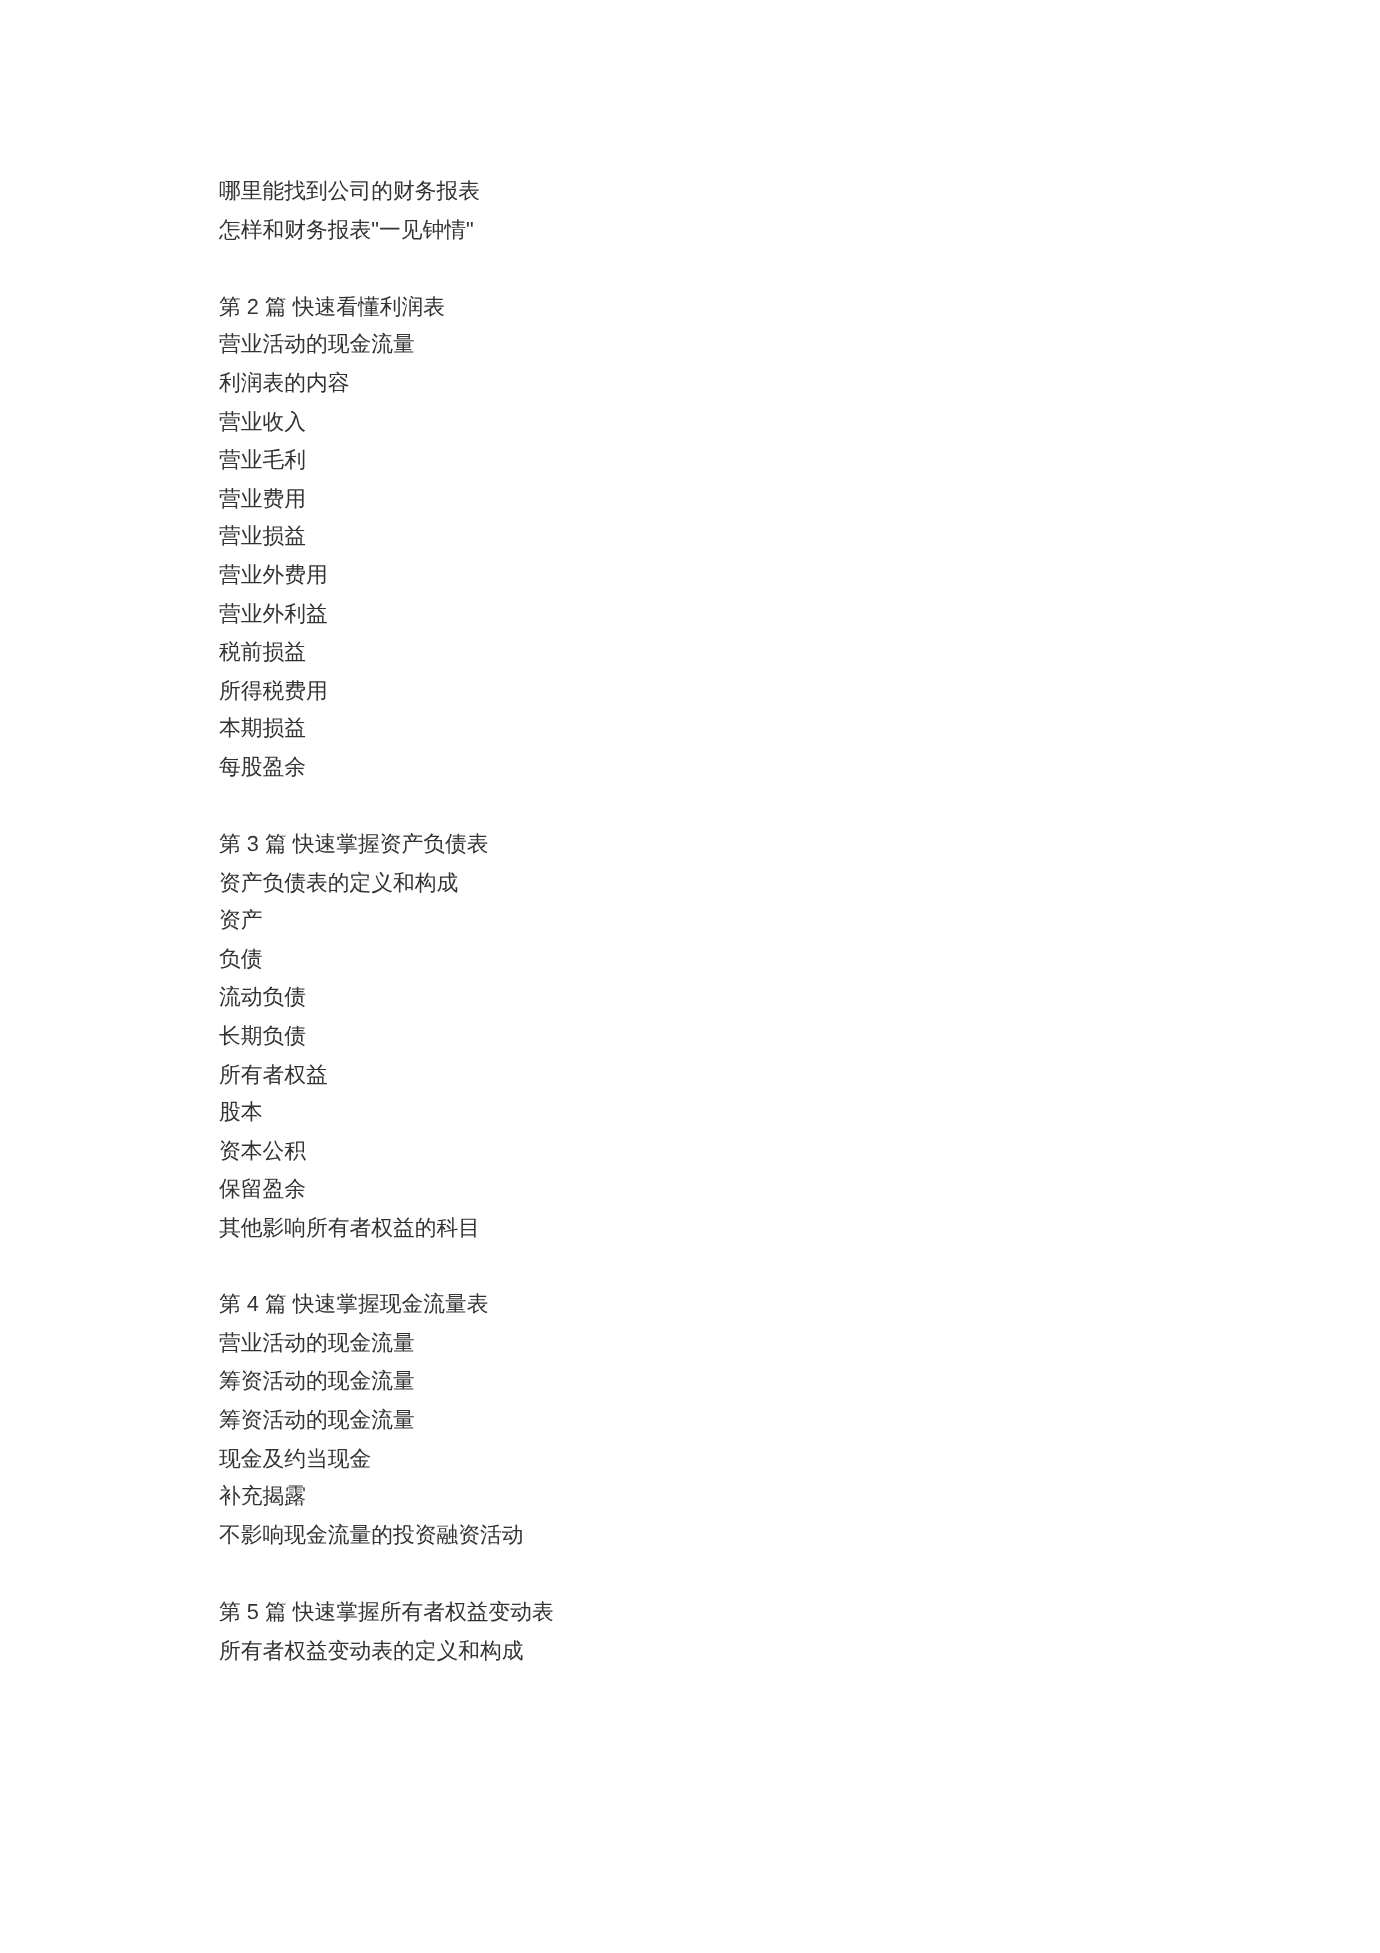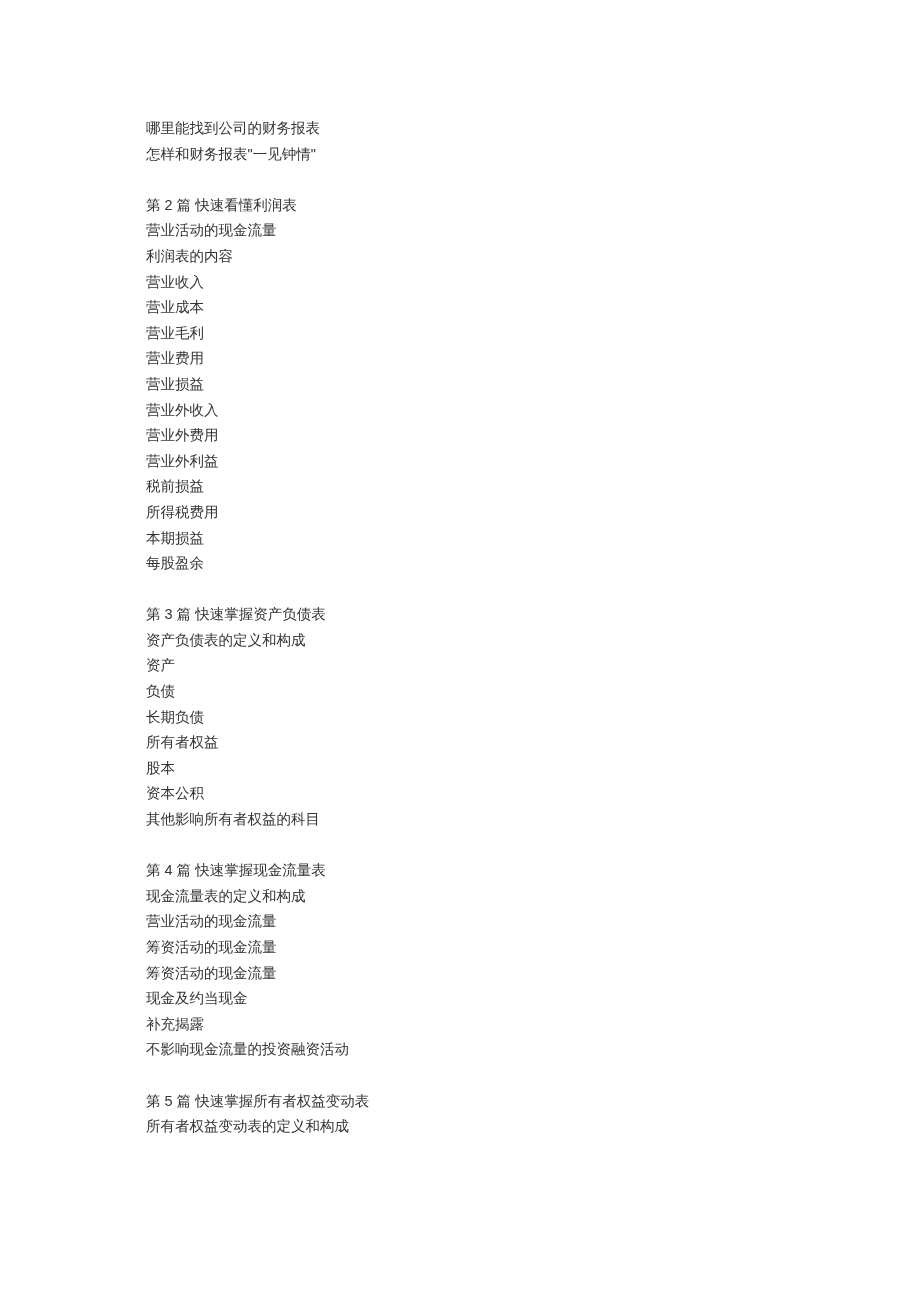--- a/index.html
+++ b/index.html
@@ -30,48 +30,47 @@
 
   <div class="line">哪里能找到公司的财务报表</div>
   <div class="line">怎样和财务报表"一见钟情"</div>
 
   <div class="blank"></div>
 
   <div class="line">第 2 篇  快速看懂利润表</div>
   <div class="line">营业活动的现金流量</div>
   <div class="line">利润表的内容</div>
   <div class="line">营业收入</div>
-  <div class="line">营业成本</div>
   <div class="line">营业毛利</div>
   <div class="line">营业费用</div>
   <div class="line">营业损益</div>
-  <div class="line">营业外收入</div>
   <div class="line">营业外费用</div>
   <div class="line">营业外利益</div>
   <div class="line">税前损益</div>
   <div class="line">所得税费用</div>
   <div class="line">本期损益</div>
   <div class="line">每股盈余</div>
 
   <div class="blank"></div>
 
   <div class="line">第 3 篇  快速掌握资产负债表</div>
   <div class="line">资产负债表的定义和构成</div>
   <div class="line">资产</div>
   <div class="line">负债</div>
+  <div class="line">流动负债</div>
   <div class="line">长期负债</div>
   <div class="line">所有者权益</div>
   <div class="line">股本</div>
   <div class="line">资本公积</div>
+  <div class="line">保留盈余</div>
   <div class="line">其他影响所有者权益的科目</div>
 
   <div class="blank"></div>
 
   <div class="line">第 4 篇  快速掌握现金流量表</div>
-  <div class="line">现金流量表的定义和构成</div>
   <div class="line">营业活动的现金流量</div>
   <div class="line">筹资活动的现金流量</div>
   <div class="line">筹资活动的现金流量</div>
   <div class="line">现金及约当现金</div>
   <div class="line">补充揭露</div>
   <div class="line">不影响现金流量的投资融资活动</div>
 
   <div class="blank"></div>
 
   <div class="line">第 5 篇  快速掌握所有者权益变动表</div>

